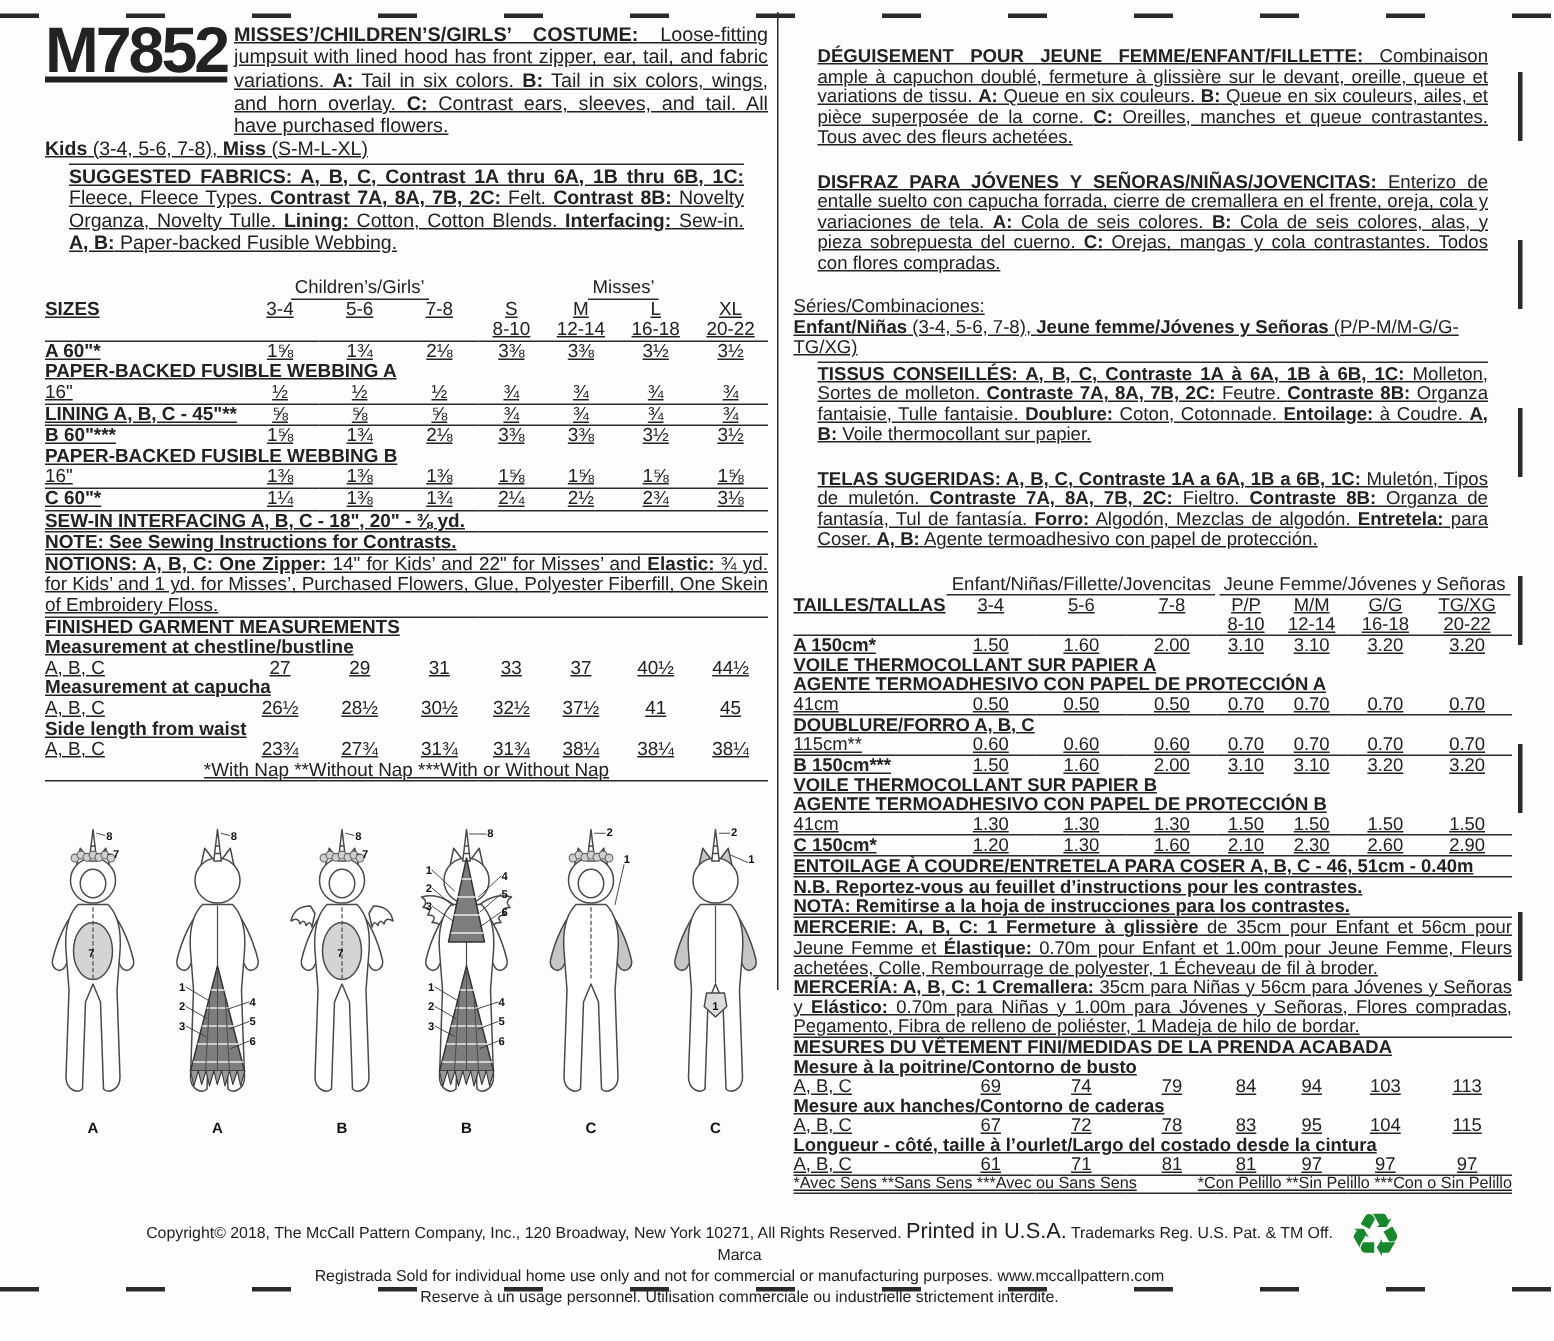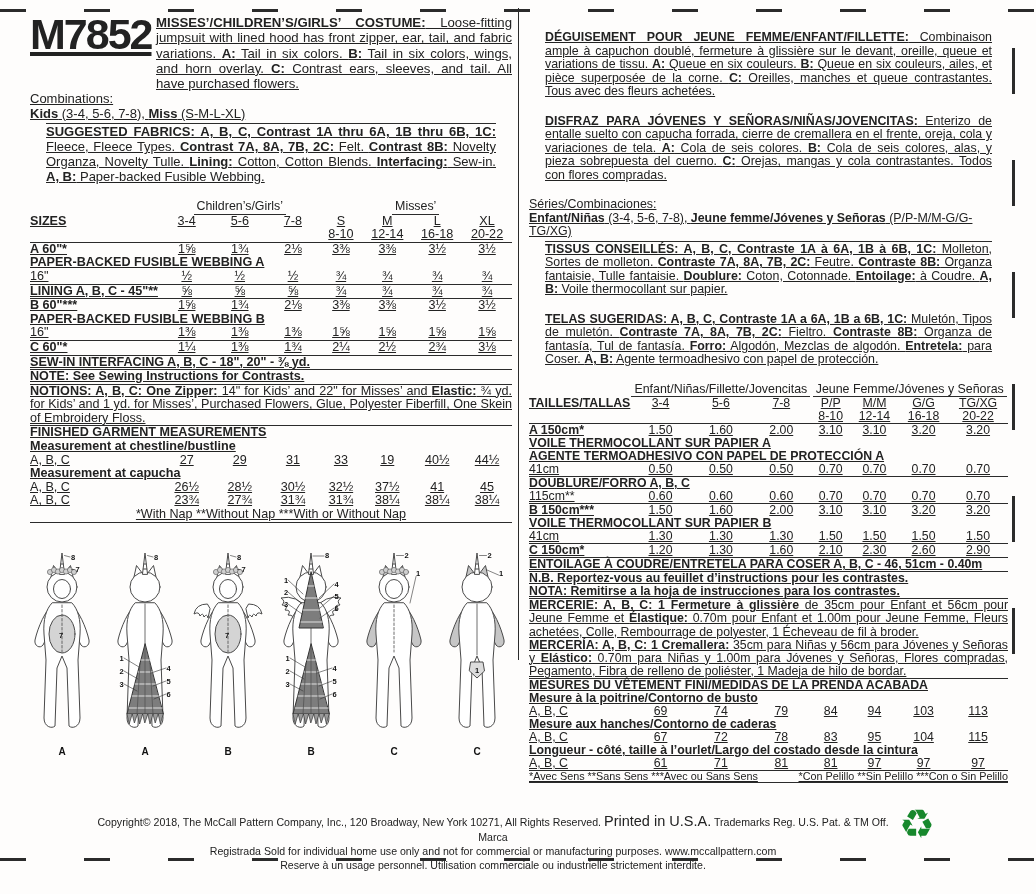--- a/index.html
+++ b/index.html
@@ -58,21 +58,20 @@
 <div class="page">
   <div class="dash-top"></div>
   <div class="divider"></div>
   <div class="dash-right"></div>
 
   <div class="col col-left">
     <div class="hdr">
       <div class="pnum">M7852</div>
       <p class="desc"><span style="font-weight: bold;">MISSES’/CHILDREN’S/GIRLS’ COSTUME:</span><span> Loose-fitting jumpsuit with lined hood has front zipper, ear, tail, and fabric variations. </span><span style="font-weight: bold;">A:</span><span> Tail in six colors. </span><span style="font-weight: bold;">B:</span><span> Tail in six colors, wings, and horn overlay. </span><span style="font-weight: bold;">C:</span><span> Contrast ears, sleeves, and tail. All have purchased flowers.</span></p>
     </div>
-    <p class="line mt7">Combinations:</p>
     <p class="line"><span style="font-weight: bold;">Kids</span><span> (3-4, 5-6, 7-8), </span><span style="font-weight: bold;">Miss</span><span> (S-M-L-XL)</span></p>
     <p class="para rule-top"><span style="font-weight: bold;">SUGGESTED FABRICS: A, B, C, Contrast 1A thru 6A, 1B thru 6B, 1C:</span><span> Fleece, Fleece Types. </span><span style="font-weight: bold;">Contrast 7A, 8A, 7B, 2C:</span><span> Felt. </span><span style="font-weight: bold;">Contrast 8B:</span><span> Novelty Organza, Novelty Tulle. </span><span style="font-weight: bold;">Lining:</span><span> Cotton, Cotton Blends. </span><span style="font-weight: bold;">Interfacing:</span><span> Sew-in. </span><span style="font-weight: bold;">A, B:</span><span> Paper-backed Fusible Webbing.</span></p>
     <table class="szt lt">
         <colgroup>
           <col style="width: 27%;">
           <col>
           <col>
           <col>
           <col>
           <col>
@@ -195,36 +194,39 @@
           </tr>
           <tr>
             <td colspan="8" class="b">Measurement at chestline/bustline</td>
           </tr>
           <tr>
             <td class="lbl">A, B, C</td>
             <td class="v">27</td>
             <td class="v">29</td>
             <td class="v">31</td>
             <td class="v">33</td>
-            <td class="v">19</td>
+            <td class="v">37</td>
             <td class="v">40½</td>
             <td class="v">44½</td>
           </tr>
           <tr>
             <td colspan="8" class="b">Measurement at capucha</td>
           </tr>
           <tr>
             <td class="lbl">A, B, C</td>
             <td class="v">26½</td>
             <td class="v">28½</td>
             <td class="v">30½</td>
             <td class="v">32½</td>
             <td class="v">37½</td>
             <td class="v">41</td>
             <td class="v">45</td>
+          </tr>
+          <tr>
+            <td colspan="8" class="b">Side length from waist</td>
           </tr>
           <tr>
             <td class="lbl">A, B, C</td>
             <td class="v">23¾</td>
             <td class="v">27¾</td>
             <td class="v">31¾</td>
             <td class="v">31¾</td>
             <td class="v">38¼</td>
             <td class="v">38¼</td>
             <td class="v">38¼</td>
@@ -334,20 +336,23 @@
             <td class="v">1.50</td>
             <td class="v">1.60</td>
             <td class="v">2.00</td>
             <td class="v">3.10</td>
             <td class="v">3.10</td>
             <td class="v">3.20</td>
             <td class="v">3.20</td>
           </tr>
           <tr>
             <td colspan="8" class="b">VOILE THERMOCOLLANT SUR PAPIER B</td>
+          </tr>
+          <tr>
+            <td colspan="8" class="b">AGENTE TERMOADHESIVO CON PAPEL DE PROTECCIÓN B</td>
           </tr>
           <tr>
             <td class="lbl ind">41cm</td>
             <td class="v">1.30</td>
             <td class="v">1.30</td>
             <td class="v">1.30</td>
             <td class="v">1.50</td>
             <td class="v">1.50</td>
             <td class="v">1.50</td>
             <td class="v">1.50</td>

